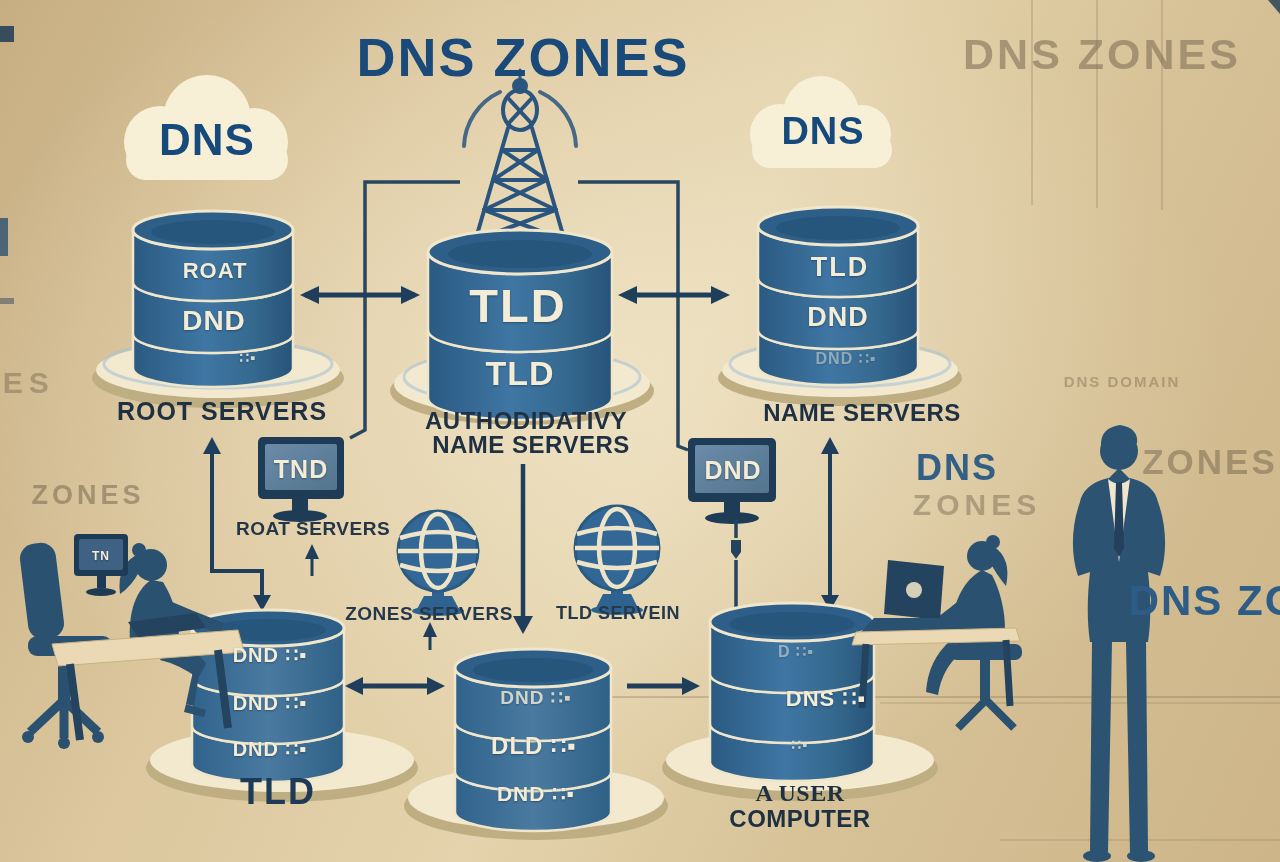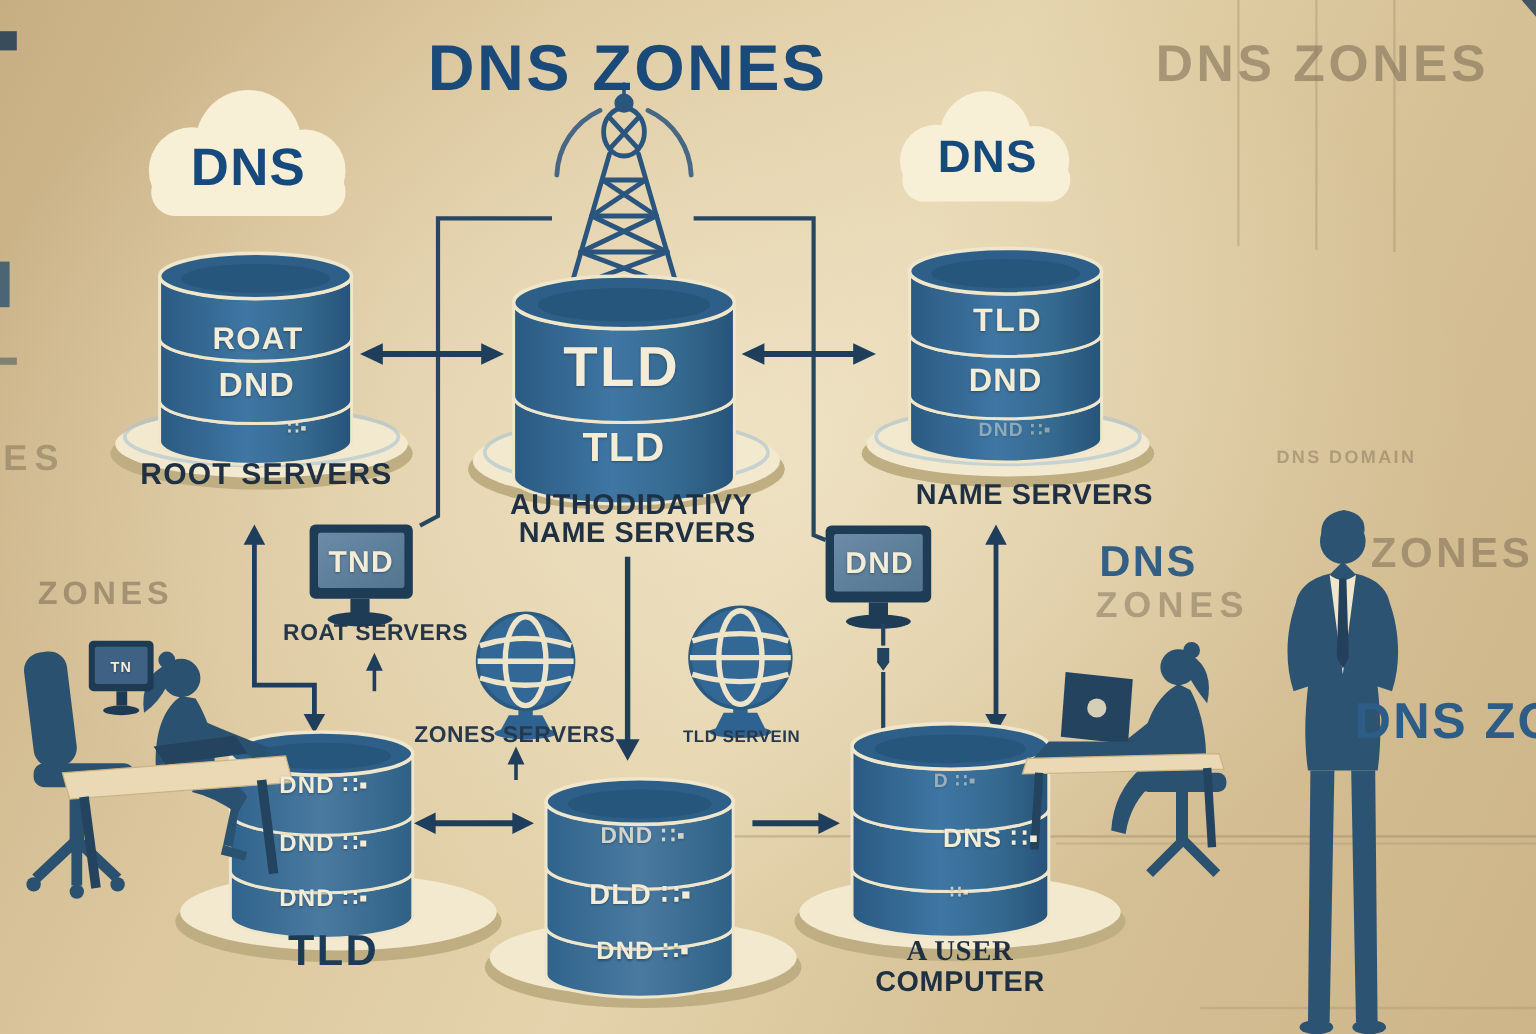--- a/index.html
+++ b/index.html
@@ -320,42 +320,42 @@
     <ellipse cx="1141" cy="856" rx="14" ry="6"></ellipse>
   </g>
 </svg>
 
 <span class="lbl" style="left:523px;top:57px;font-size:54px;font-weight:700;letter-spacing:2px;color:#1a4a79;">DNS ZONES</span>
 <span class="lbl wm" style="left:1102px;top:54px;font-size:43px;letter-spacing:3px;color:rgba(128,111,86,.6);">DNS ZONES</span>
 
 <span class="lbl" style="left:207px;top:140px;font-size:44px;font-weight:700;color:#164a7c;letter-spacing:1px;">DNS</span>
 <span class="lbl" style="left:823px;top:131px;font-size:38px;font-weight:700;color:#164a7c;letter-spacing:1px;">DNS</span>
 
-<span class="lbl tier" style="left:215px;top:282px;font-size:26px;">ROAT</span>
+<span class="lbl tier" style="left:215px;top:271px;font-size:22px;">ROAT</span>
 <span class="lbl tier" style="left:214px;top:321px;font-size:28px;">DND</span>
 <span class="lbl tier" style="left:248px;top:357px;font-size:15px;opacity:.85;">∷▪</span>
-<span class="lbl cap" style="left:222px;top:396px;font-size:25px;letter-spacing:1px;">ROOT SERVERS</span>
+<span class="lbl cap" style="left:222px;top:411px;font-size:25px;letter-spacing:1px;">ROOT SERVERS</span>
 
 <span class="lbl tier" style="left:518px;top:305px;font-size:47px;letter-spacing:2px;">TLD</span>
 <span class="lbl tier" style="left:520px;top:373px;font-size:34px;">TLD</span>
 <span class="lbl cap" style="left:526px;top:421px;font-size:24px;">AUTHODIDATIVY</span>
 <span class="lbl cap" style="left:531px;top:445px;font-size:24px;">NAME SERVERS</span>
 
 <span class="lbl tier" style="left:840px;top:267px;font-size:27px;letter-spacing:2px;">TLD</span>
 <span class="lbl tier" style="left:838px;top:317px;font-size:27px;">DND</span>
 <span class="lbl tier" style="left:846px;top:359px;font-size:16px;opacity:.45;">DND ∷▪</span>
 <span class="lbl cap" style="left:862px;top:413px;font-size:24px;">NAME SERVERS</span>
 
 <span class="lbl tier" style="left:301px;top:469px;font-size:25px;">TND</span>
 <span class="lbl cap" style="left:313px;top:528px;font-size:19px;color:#243648;">ROAT SERVERS</span>
 <span class="lbl tier" style="left:733px;top:470px;font-size:25px;">DND</span>
 <span class="lbl tier" style="left:101px;top:556px;font-size:12px;">TN</span>
 
 <span class="lbl cap" style="left:429px;top:613px;font-size:19px;color:#26394c;">ZONES SERVERS</span>
-<span class="lbl cap" style="left:618px;top:613px;font-size:14px;color:#26394c;text-align:right;">TLD SERVEIN</span>
+<span class="lbl cap" style="left:618px;top:613px;font-size:18px;color:#26394c;text-align:right;">TLD SERVEIN</span>
 
 <span class="lbl tier" style="left:270px;top:655px;font-size:20px;">DND ∷▪</span>
 <span class="lbl tier" style="left:270px;top:703px;font-size:20px;">DND ∷▪</span>
 <span class="lbl tier" style="left:270px;top:749px;font-size:20px;">DND ∷▪</span>
 <span class="lbl cap" style="left:278px;top:792px;font-size:36px;color:#1d3a57;letter-spacing:2px;">TLD</span>
 
 <span class="lbl tier" style="left:536px;top:697px;font-size:19px;opacity:.8;">DND ∷▪</span>
 <span class="lbl tier" style="left:534px;top:746px;font-size:24px;">DLD ∷▪</span>
 <span class="lbl tier" style="left:536px;top:793px;font-size:21px;">DND ∷▪</span>
 

